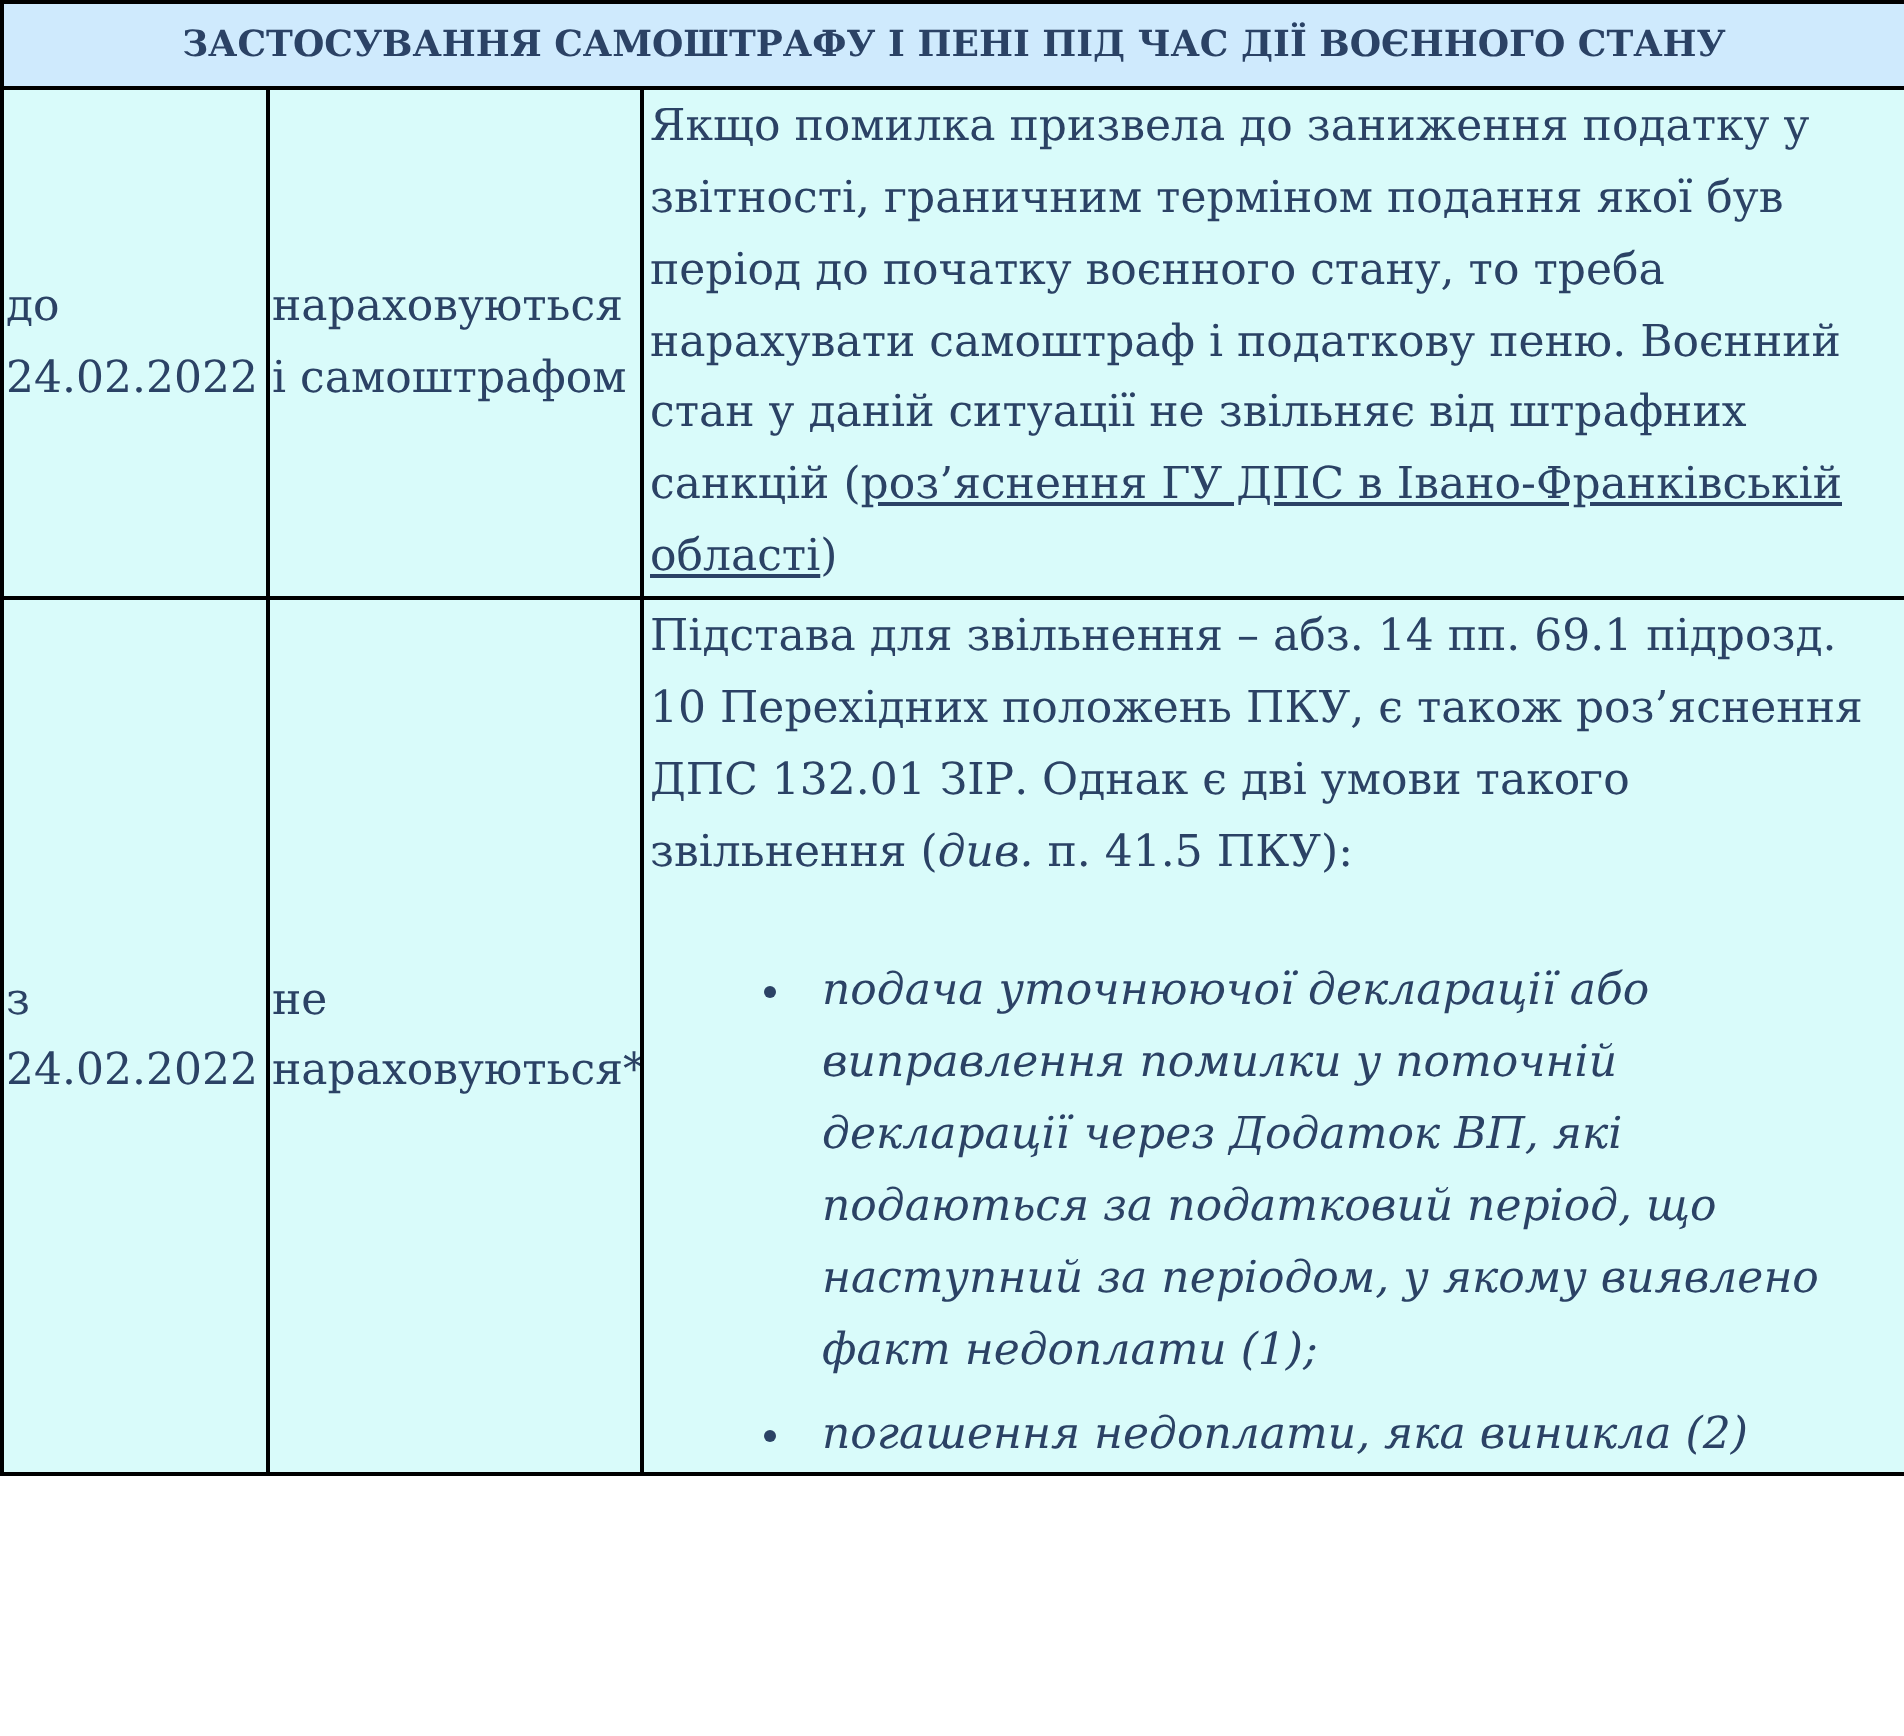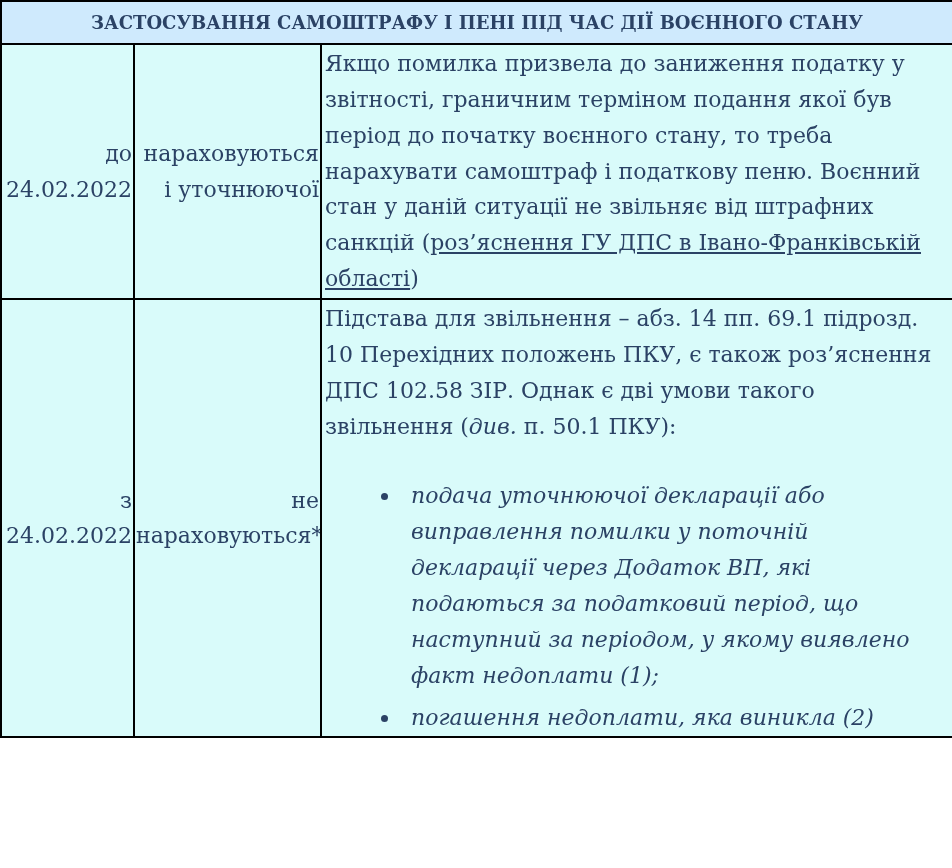--- a/index.html
+++ b/index.html
@@ -25,21 +25,21 @@
     height:41px;background:var(--title-header-bg);
     font-weight:bold;font-size:18px;text-align:center;
     vertical-align:middle;padding:0 4px;
   }
   .hdr-cell{
     height:138px;background:var(--title-header-bg);
     font-weight:bold;font-size:23px;text-align:center;
     vertical-align:middle;line-height:1.55;padding:0 2px;
   }
   .cell-period,.cell-situation{
-    background:var(--body-bg);text-align:right;
+    background:var(--body-bg);text-align:left;
     vertical-align:middle;line-height:1.6;padding:0 1px;
   }
   .cell-expl{
     background:var(--body-bg);text-align:left;
     vertical-align:top;line-height:1.63;padding:1px 16px 1px 3px;
   }
   .row-1 td{height:216px;}
   .row-2 td{height:388px;}
   a.doc-link{
     color:inherit;text-decoration:underline;cursor:pointer;
@@ -62,31 +62,31 @@
     <col style="width:632px">
   </colgroup>
   <tbody>
     <tr>
       <td class="title-cell" colspan="3">ЗАСТОСУВАННЯ САМОШТРАФУ І ПЕНІ ПІД ЧАС ДІЇ ВОЄННОГО СТАНУ</td>
     </tr>
 
 
     <tr class="row-1">
       <td class="cell-period">до 24.02.2022</td>
-      <td class="cell-situation">нараховуються і уточнюючої</td>
+      <td class="cell-situation">нараховуються і самоштрафом</td>
       <td class="cell-expl">
         <span>Якщо помилка призвела до заниження податку у звітності, граничним терміном подання якої був період до початку воєнного стану, то треба нарахувати самоштраф і податкову пеню. Воєнний стан у даній ситуації не звільняє від штрафних санкцій (</span><a class="doc-link">роз’яснення ГУ ДПС в Івано-Франківській області</a><span>)</span>
       </td>
     </tr>
 
     <tr class="row-2">
       <td class="cell-period">з 24.02.2022</td>
       <td class="cell-situation">не нараховуються*</td>
       <td class="cell-expl">
-        <span>Підстава для звільнення – абз. 14 пп. 69.1 підрозд. 10 Перехідних положень ПКУ, є також роз’яснення ДПС 102.58 ЗІР. Однак є дві умови такого звільнення (</span><em>див.</em><span> п. 50.1 ПКУ):</span>
+        <span>Підстава для звільнення – абз. 14 пп. 69.1 підрозд. 10 Перехідних положень ПКУ, є також роз’яснення ДПС 132.01 ЗІР. Однак є дві умови такого звільнення (</span><em>див.</em><span> п. 41.5 ПКУ):</span>
         <ul>
           <li>подача уточнюючої декларації або виправлення помилки у поточній декларації через Додаток ВП, які подаються за податковий період, що наступний за періодом, у якому виявлено факт недоплати (1);</li>
           <li>погашення недоплати, яка виникла (2)</li>
         </ul>
       </td>
     </tr>
 
   </tbody>
 </table>
 

